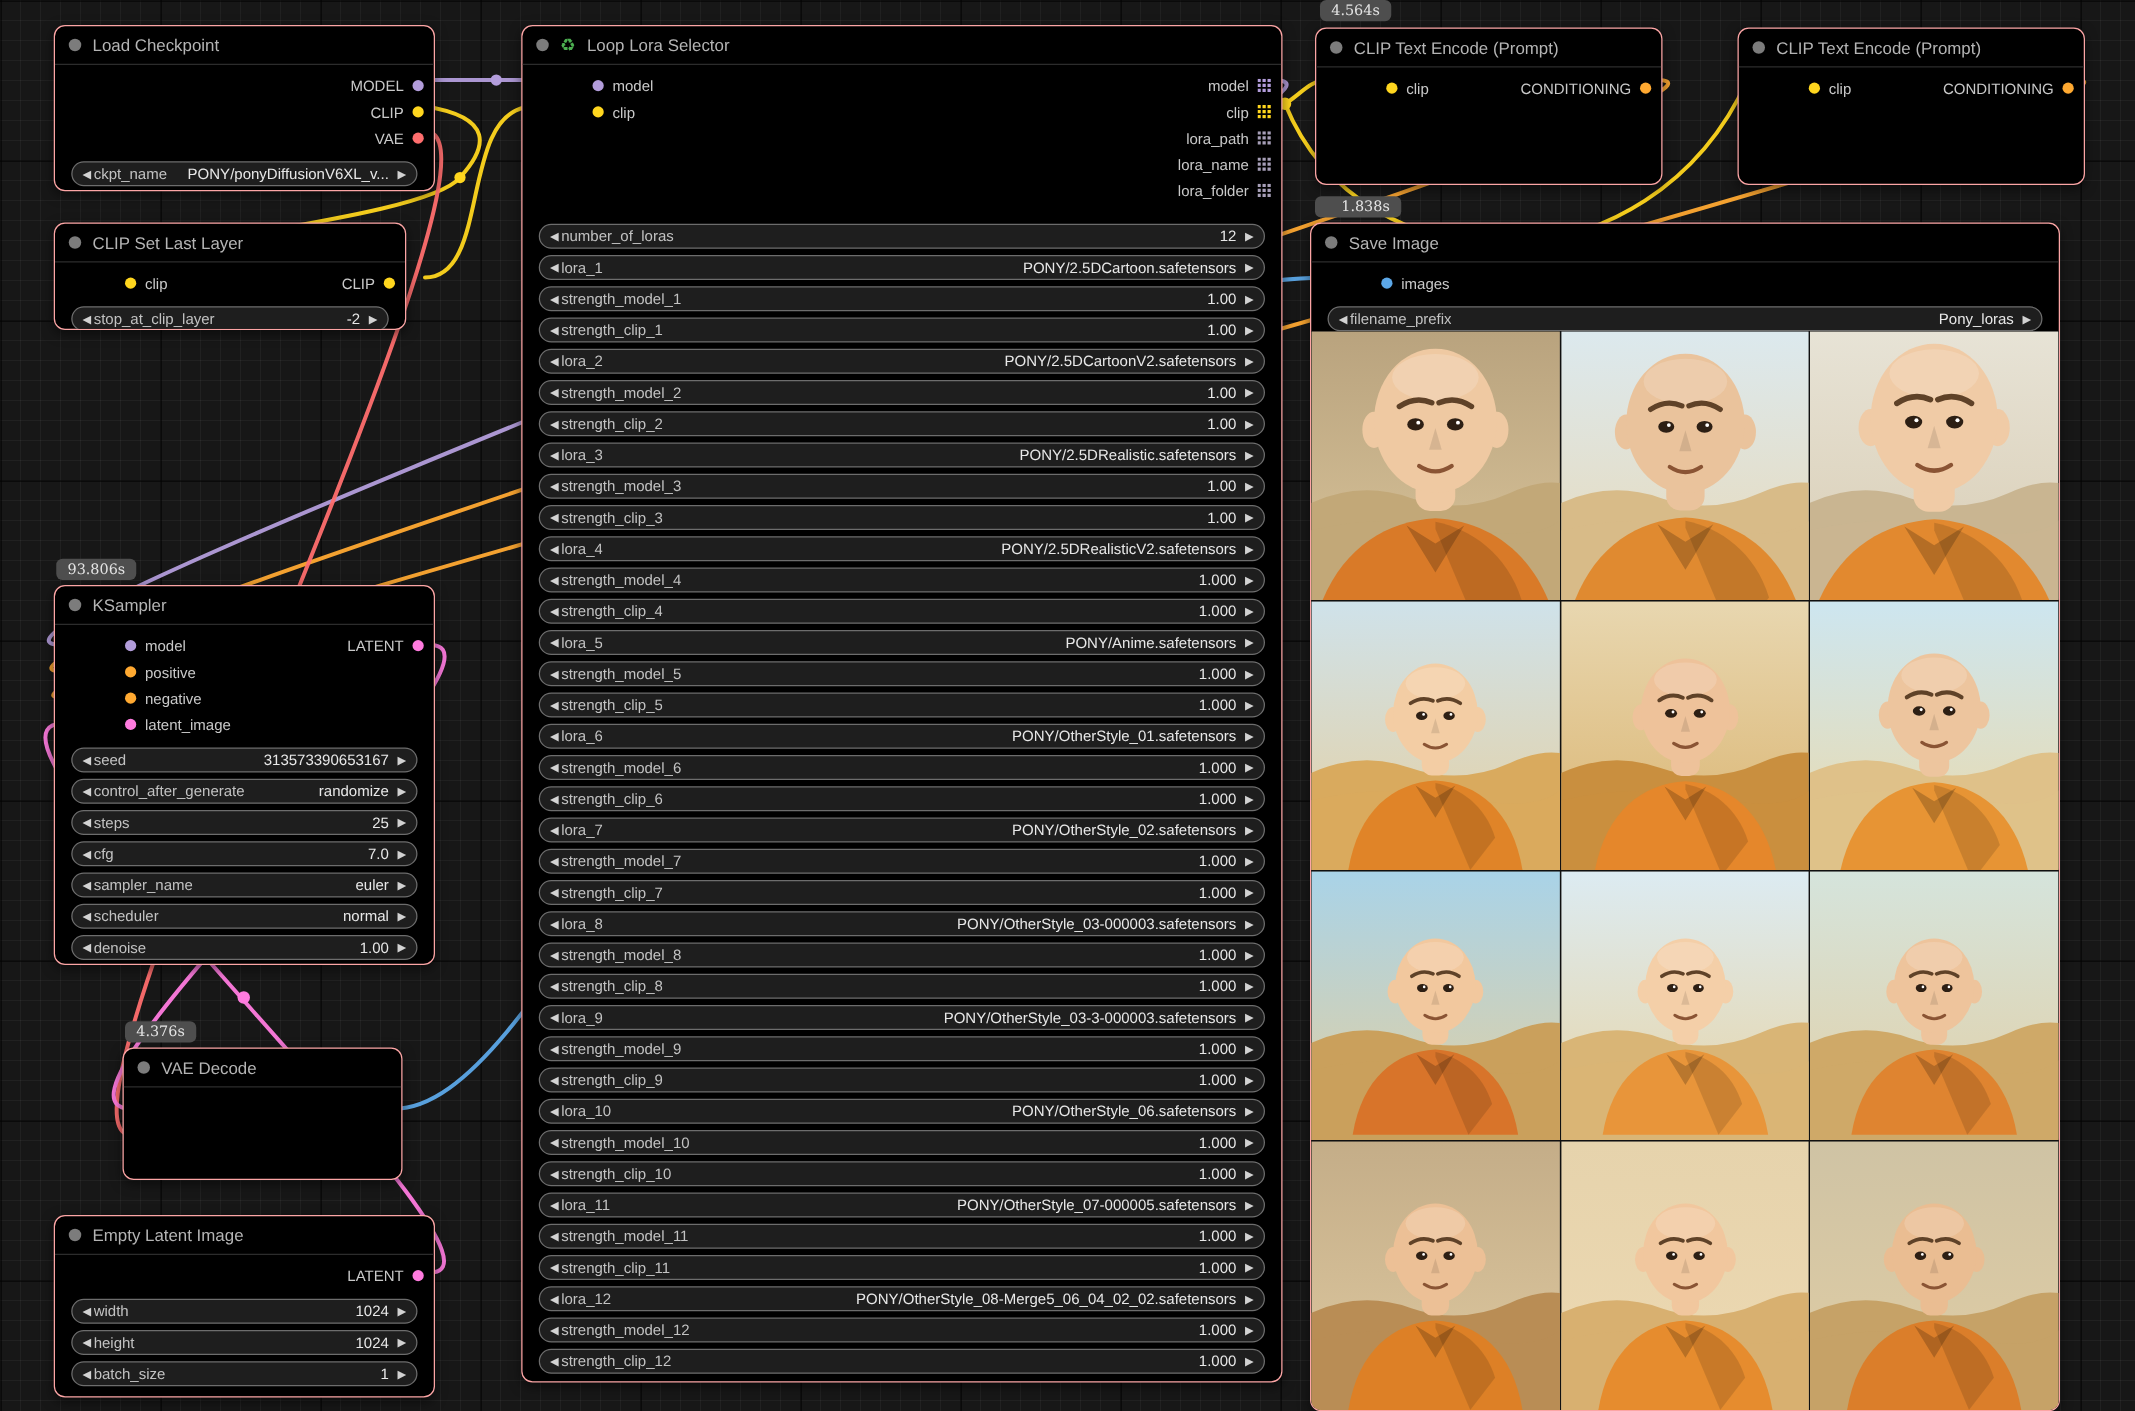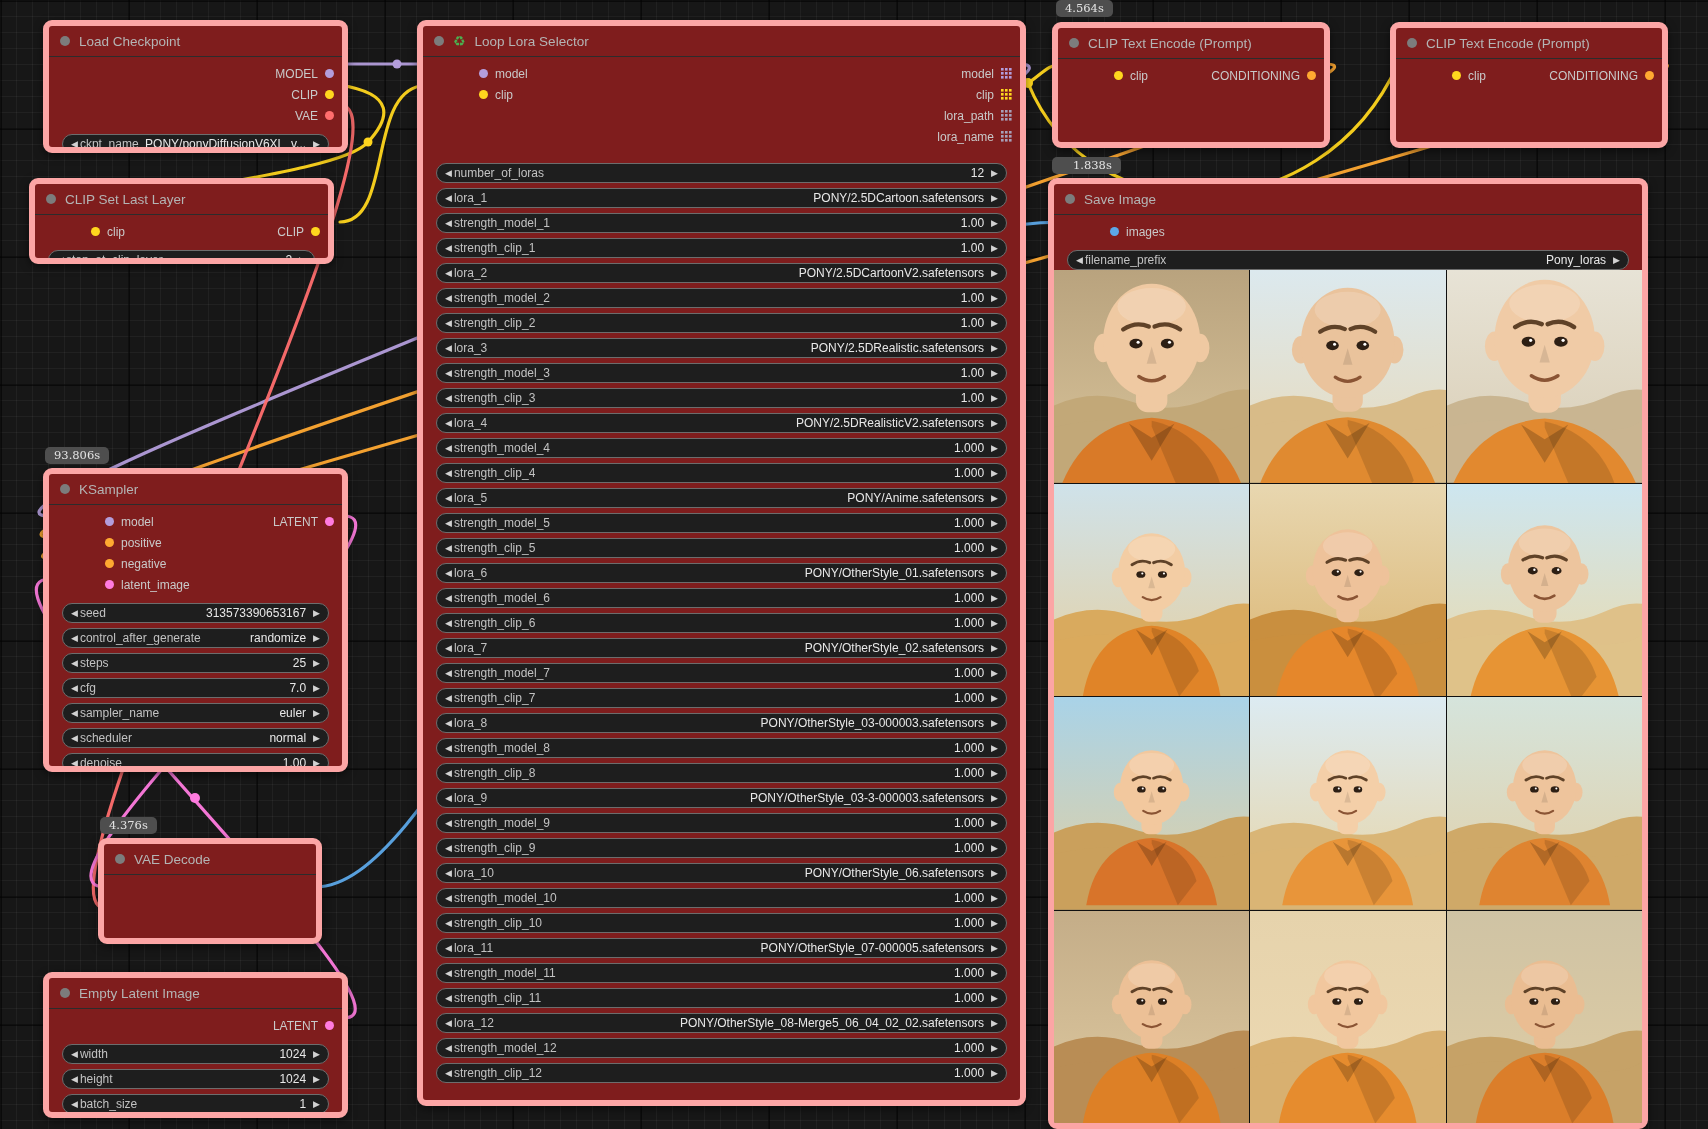--- a/index.html
+++ b/index.html
@@ -8,21 +8,21 @@
     font-family:"Liberation Sans",sans-serif;
     background-color:#171717;
     background-image:
       linear-gradient(rgba(0,0,0,.55) 2px, transparent 2px),
       linear-gradient(90deg, rgba(0,0,0,.55) 2px, transparent 2px),
       linear-gradient(rgba(255,255,255,.045) 1px, transparent 1px),
       linear-gradient(90deg, rgba(255,255,255,.045) 1px, transparent 1px);
     background-size:128px 128px,128px 128px,16px 16px,16px 16px;
   }
   #wires{position:absolute;left:0;top:0;z-index:1;pointer-events:none;}
-  .node{position:absolute;background:#7f1d1d;border:6px solid #fca5a5;border-radius:9px;
+  .node{position:absolute;background:#000000;border:1px solid #fca5a5;border-radius:9px;
         box-shadow:0 3px 9px rgba(0,0,0,.5);z-index:2;overflow:hidden;box-sizing:border-box;}
   .ntitle{height:30px;display:flex;align-items:center;gap:9px;padding:0 11px;
           color:#b4b4b4;font-size:13.5px;white-space:nowrap;border-bottom:1px solid #2c2c2c;}
   .sdot{width:10px;height:10px;border-radius:50%;background:#7c7c7c;flex:none;}
   .nicon{font-size:14px;color:#4caf50;line-height:1;}
   .nrows{padding-top:6px;padding-left:48px;}
   .srow{display:flex;align-items:center;height:21px;padding:0 4px;}
   .sin{display:flex;align-items:center;gap:7px;color:#c9c9c9;font-size:12px;margin-left:4px;}
   .sout{display:flex;align-items:center;gap:7px;color:#c9c9c9;font-size:12px;margin-left:auto;margin-right:4px;}
   .dot{width:9px;height:9px;border-radius:50%;flex:none;}
@@ -141,20 +141,37 @@
               <rect x="8" y="0" width="2.6" height="2.6" fill="#A79FB8"></rect>
               <rect x="0" y="4" width="2.6" height="2.6" fill="#A79FB8"></rect>
               <rect x="4" y="4" width="2.6" height="2.6" fill="#A79FB8"></rect>
               <rect x="8" y="4" width="2.6" height="2.6" fill="#A79FB8"></rect>
               <rect x="0" y="8" width="2.6" height="2.6" fill="#A79FB8"></rect>
               <rect x="4" y="8" width="2.6" height="2.6" fill="#A79FB8"></rect>
               <rect x="8" y="8" width="2.6" height="2.6" fill="#A79FB8"></rect>
             </svg>
           </div>
         </div>
+        <div class="srow">
+          <div class="sin"></div>
+          <div class="sout">
+            <span>lora_folder</span>
+            <svg width="11" height="11" class="gicon">
+              <rect x="0" y="0" width="2.6" height="2.6" fill="#A79FB8"></rect>
+              <rect x="4" y="0" width="2.6" height="2.6" fill="#A79FB8"></rect>
+              <rect x="8" y="0" width="2.6" height="2.6" fill="#A79FB8"></rect>
+              <rect x="0" y="4" width="2.6" height="2.6" fill="#A79FB8"></rect>
+              <rect x="4" y="4" width="2.6" height="2.6" fill="#A79FB8"></rect>
+              <rect x="8" y="4" width="2.6" height="2.6" fill="#A79FB8"></rect>
+              <rect x="0" y="8" width="2.6" height="2.6" fill="#A79FB8"></rect>
+              <rect x="4" y="8" width="2.6" height="2.6" fill="#A79FB8"></rect>
+              <rect x="8" y="8" width="2.6" height="2.6" fill="#A79FB8"></rect>
+            </svg>
+          </div>
+        </div>
       </div>
       <div class="gap16"></div>
       <div class="widget">
         <span class="warr">◀</span>
         <span class="wlabel">number_of_loras</span>
         <span class="wvalue">12</span>
         <span class="warr">▶</span>
       </div>
       <div class="widget">
         <span class="warr">◀</span>
@@ -402,21 +419,21 @@
         </div>
       </div>
       <div class="gap"></div>
       <div class="widget">
         <span class="warr">◀</span>
         <span class="wlabel">ckpt_name</span>
         <span class="wvalue">PONY/ponyDiffusionV6XL_v...</span>
         <span class="warr">▶</span>
       </div>
     </div>
-    <div class="node" style="left: 29px; top: 178px; width: 305px; height: 86px;">
+    <div class="node" style="left: 43px; top: 178px; width: 282px; height: 86px;">
       <div class="ntitle">
         <span class="sdot"></span>
         <span>CLIP Set Last Layer</span>
       </div>
       <div class="nrows">
         <div class="srow">
           <div class="sin">
             <span class="dot" style="background: rgb(255, 214, 30);"></span>
             <span>clip</span>
           </div>

